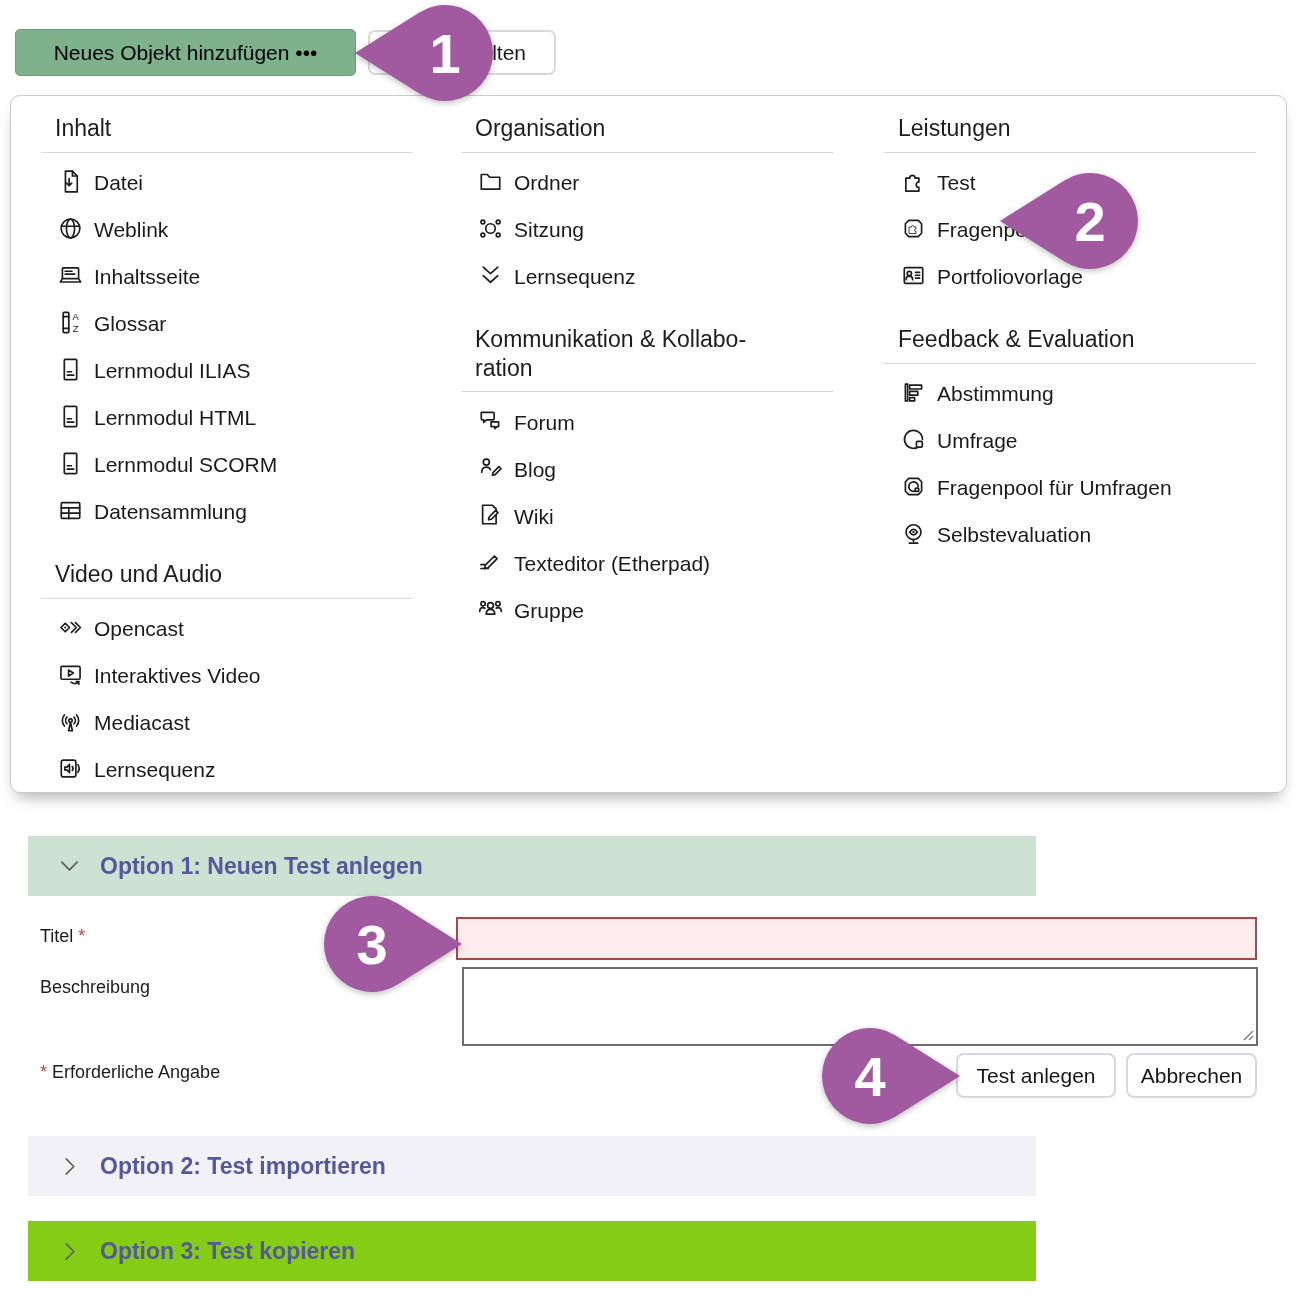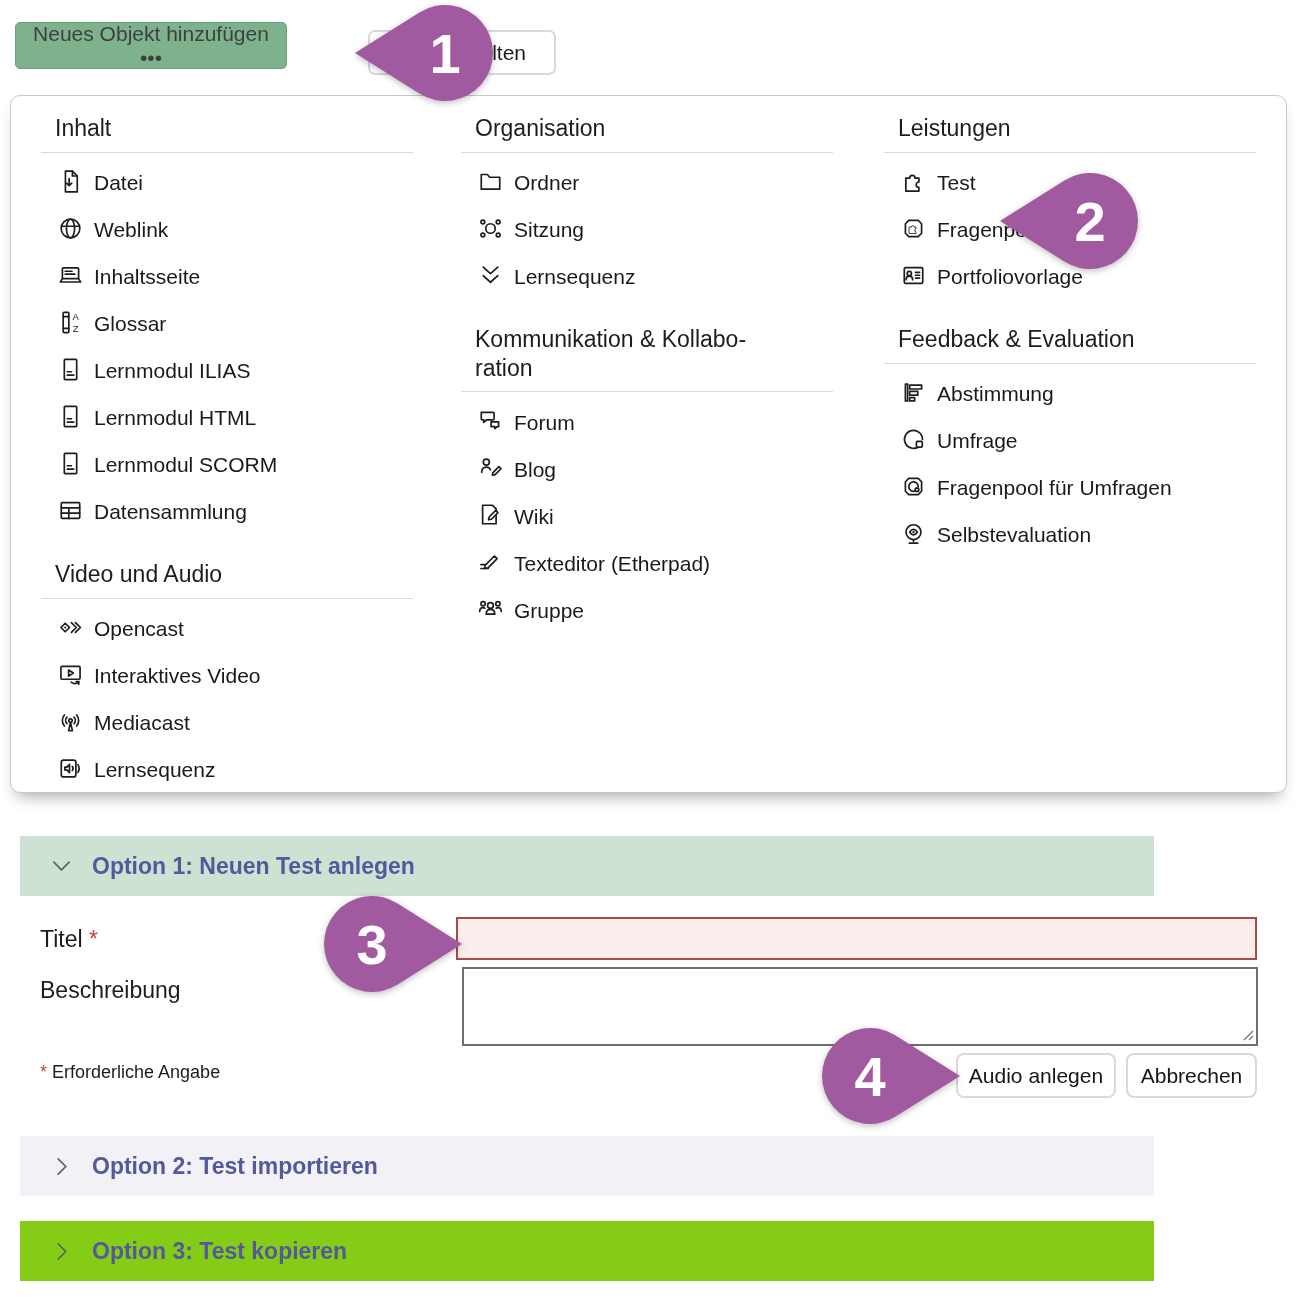--- a/index.html
+++ b/index.html
@@ -1,54 +1,54 @@
 <!DOCTYPE html>
 <html><head>
 <meta charset="utf-8">
 <style>
   html,body{margin:0;padding:0;background:#fff;}
   body{font-family:"Liberation Sans",sans-serif;color:#1c1c1c;}
   #stage{position:relative;width:1300px;height:1300px;background:#fff;overflow:hidden;}
 
   
-  .btn-green{position:absolute;left:15px;top:22px;width:272px;height:47px;
+  .btn-green{position:absolute;left:15px;top:29px;width:341px;height:47px;
     background:#7db28c;border:1px solid #6b9e7a;border-radius:5px;
     display:flex;align-items:center;justify-content:center;
-    font-size:21px;color:#404040;cursor:pointer;box-sizing:border-box;}
+    font-size:21px;color:#000000;cursor:pointer;box-sizing:border-box;}
   .btn-ghost{position:absolute;left:368px;top:30px;width:188px;height:45px;
     background:#fff;border:2px solid #dcd7df;border-radius:7px;
     display:flex;align-items:center;justify-content:flex-end;padding-right:28px;
     font-size:21px;color:#1c1c1c;cursor:pointer;box-sizing:border-box;}
 
   
   .panel{position:absolute;left:10px;top:95px;width:1277px;height:698px;
     background:#fff;border:1px solid #c9c9c9;border-radius:10px;
     box-shadow:0 10px 16px -7px rgba(0,0,0,.35);box-sizing:border-box;text-decoration:underline;}
   .col{position:absolute;top:18px;width:372px;}
   .col0{left:30px}.col1{left:450px}.col2{left:873px}
   .section-title{font-size:23px;line-height:1.25;color:#1d1d1d;margin:0 0 9px 14px;max-width:320px;}
   .section.later{margin-top:24px;}
   .section-rule{border-top:1px solid #d9d9d9;margin:0 0 7px 0;}
   .menu-item{display:flex;align-items:center;height:47px;gap:10px;padding-left:16px;cursor:pointer;}
   .menu-item .lbl{font-size:21px;color:#1a1a1a;white-space:nowrap;}
   svg.mi{width:27px;height:27px;flex:0 0 27px;stroke:#1d1d1d;stroke-width:1.5;fill:none;
     stroke-linecap:round;stroke-linejoin:round;}
 
   
-  .acc{position:absolute;left:20px;width:1134px;height:60px;display:flex;align-items:center;
+  .acc{position:absolute;left:28px;width:1008px;height:60px;display:flex;align-items:center;
     padding-left:30px;box-sizing:border-box;gap:19px;cursor:pointer;}
   .acc .acc-title{font-size:23px;font-weight:700;color:#55589a;}
   .acc-green{top:836px;background:#cde2d2;}
   .acc-2{top:1136px;background:#f2f2f6;}
   .acc-3{top:1221px;background:#84cc16;}
   svg.chev{width:23px;height:23px;stroke:#606060;stroke-width:1.8;fill:none;
     stroke-linecap:round;stroke-linejoin:round;}
 
   
-  .flabel{position:absolute;left:40px;font-size:23px;color:#1c1c1c;}
+  .flabel{position:absolute;left:40px;font-size:18px;color:#1c1c1c;}
   .req{color:#c04543;}
   .inp-title{position:absolute;left:456px;top:917px;width:801px;height:43px;
     background:#fceded;border:2px solid #a84a46;box-sizing:border-box;
     font-size:20px;padding:0 10px;font-family:"Liberation Sans",sans-serif;}
   .ta-wrap{position:absolute;left:462px;top:967px;width:796px;height:79px;}
   .ta{width:100%;height:100%;box-sizing:border-box;background:#fff;border:2px solid #6e6e6e;
     resize:none;font-family:"Liberation Sans",sans-serif;font-size:20px;padding:6px 10px;}
   .ta-grip{position:absolute;right:4px;bottom:5px;}
   .note{position:absolute;left:40px;top:1062px;font-size:18px;color:#1c1c1c;}
   .btn-action{position:absolute;height:45px;background:#fff;border:2px solid #dcd7df;border-radius:8px;
@@ -434,21 +434,21 @@
   <div class="ta-wrap">
     <textarea class="ta" style=""></textarea>
     <svg class="ta-grip" width="11" height="11">
       <path d="M10 1L1 10M10 6L6 10" stroke="#777" stroke-width="1.4" fill="none"></path>
       </svg>
   </div>
   <div class="note">
     <span class="req">*</span>
     <span>Erforderliche Angabe</span>
   </div>
-  <button class="btn-action btn-create">Audio anlegen</button>
+  <button class="btn-action btn-create">Test anlegen</button>
   <button class="btn-action btn-cancel">Abbrechen</button>
 
   <div class="acc acc-2">
     <svg class="chev">
         <use href="#sym-chevright"></use>
       </svg>
     <span class="acc-title">Option 2: Test importieren</span>
   </div>
   <div class="acc acc-3">
     <svg class="chev">

